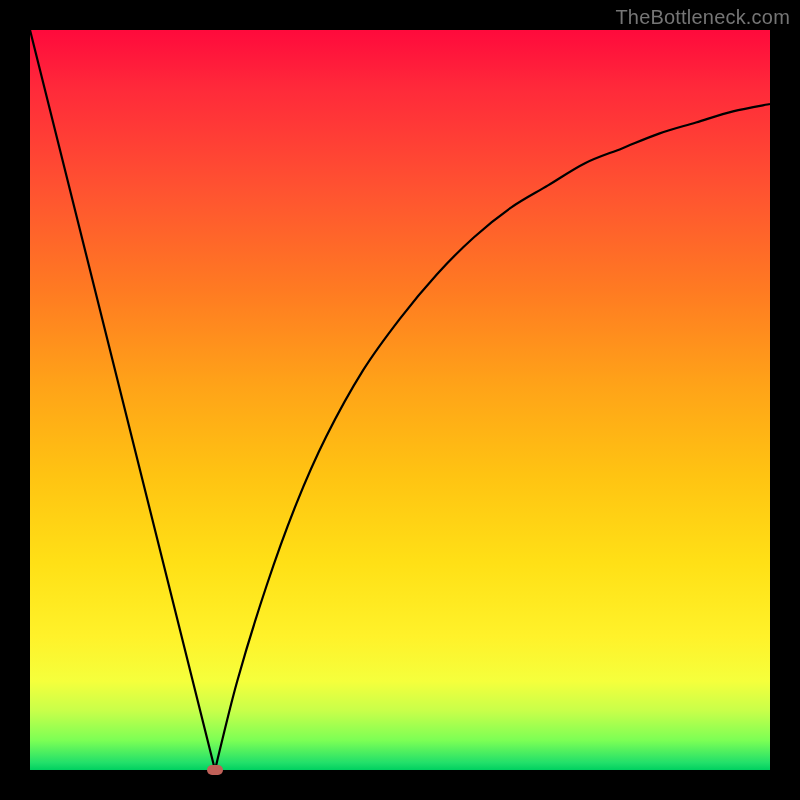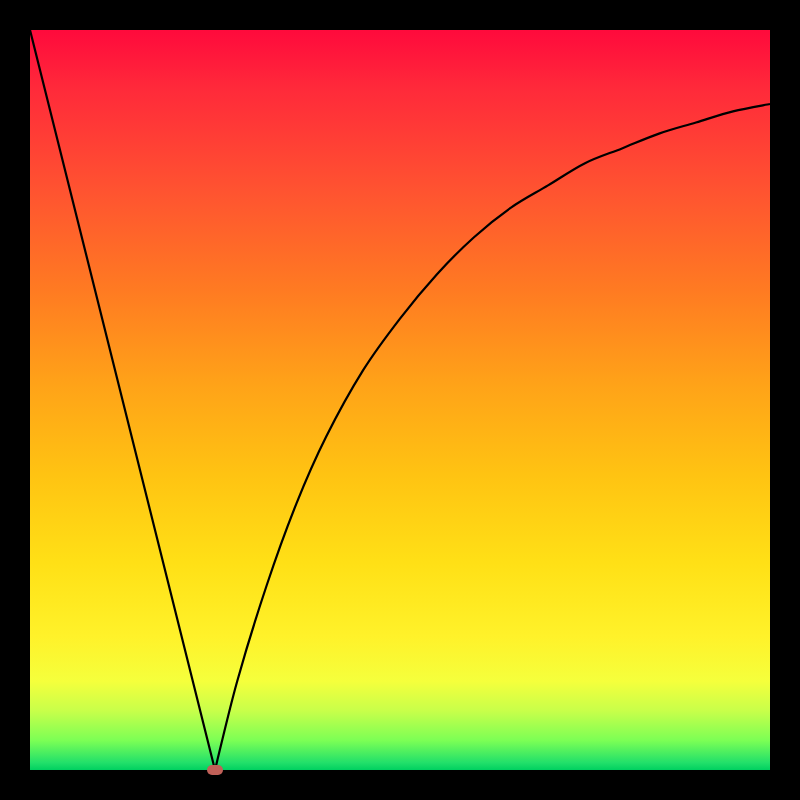--- a/index.html
+++ b/index.html
@@ -72,13 +72,14 @@
 
 <div class="frame">
 
   <div class="plot-area">
     <svg id="curve-svg" viewBox="0 0 740 740" preserveAspectRatio="none">
       <path id="curve-path" fill="none" stroke="#000000" stroke-width="2.2" d="M 0 0 L 185 740 C 188.7 725.2 198.5666666666667 682.0333333333334 207.20000000000002 651.2 C 215.83333333333334 620.3666666666667 226.93333333333334 584.6 236.8 555 C 246.66666666666669 525.4 256.5333333333333 498.2666666666667 266.4 473.6 C 276.26666666666665 448.93333333333334 284.9 429.2 296 407 C 307.1 384.8 320.6666666666667 360.1333333333333 333 340.4 C 345.3333333333333 320.66666666666663 357.66666666666663 304.6333333333333 370 288.6 C 382.33333333333337 272.5666666666667 394.66666666666674 257.76666666666665 407.00000000000006 244.2 C 419.33333333333337 230.63333333333333 431.6666666666667 218.30000000000004 444 207.20000000000005 C 456.3333333333333 196.10000000000005 468.6666666666667 186.23333333333338 481 177.60000000000002 C 493.3333333333333 168.96666666666667 505.6666666666667 162.79999999999998 518 155.39999999999998 C 530.3333333333334 147.99999999999997 542.6666666666666 139.3666666666667 555 133.20000000000005 C 567.3333333333334 127.03333333333337 579.6666666666666 123.33333333333331 592 118.39999999999998 C 604.3333333333334 113.46666666666664 616.6666666666666 107.91666666666669 629 103.60000000000002 C 641.3333333333334 99.28333333333336 653.6666666666666 96.2 666 92.5 C 678.3333333333334 88.8 690.6666666666666 84.4833333333333 703 81.39999999999998 C 715.3333333333334 78.31666666666665 733.8333333333334 75.23333333333333 740 74"></path>
     </svg>
     <div id="min-marker" class="marker" style="left: 185px; top: 740px; background: rgb(192, 96, 88);"></div>
   </div>
 
+  <div class="watermark">TheBottleneck.com</div>
 </div>
 
 </body></html>

